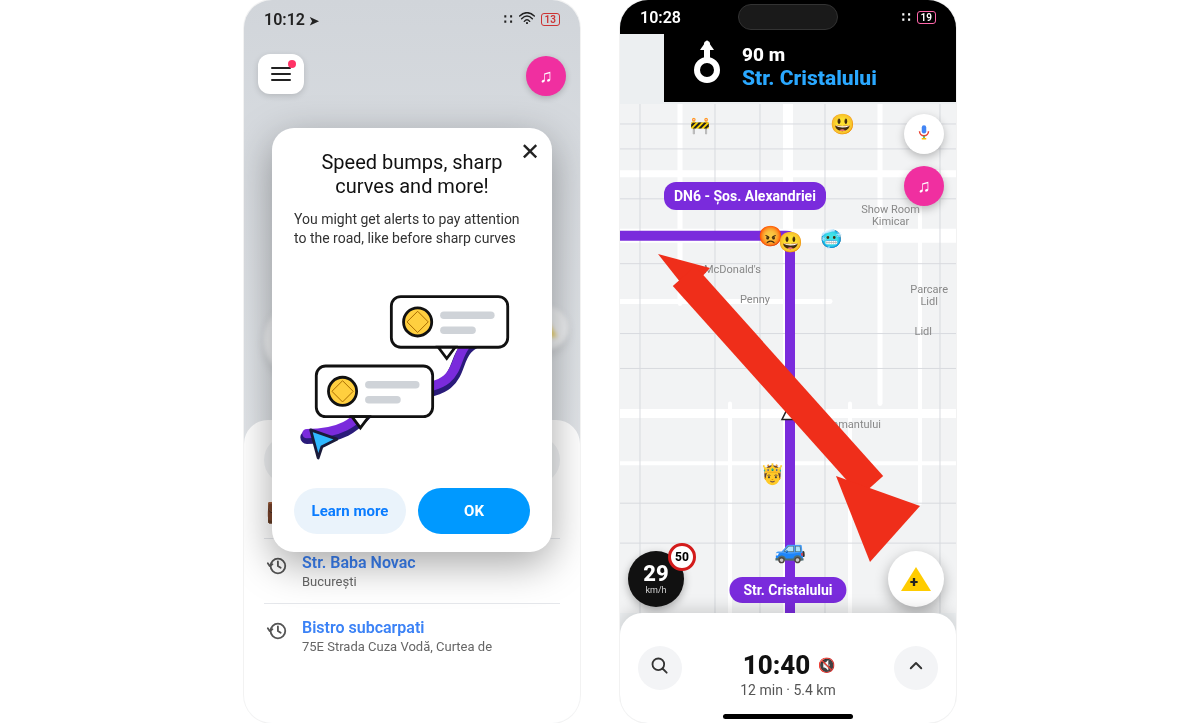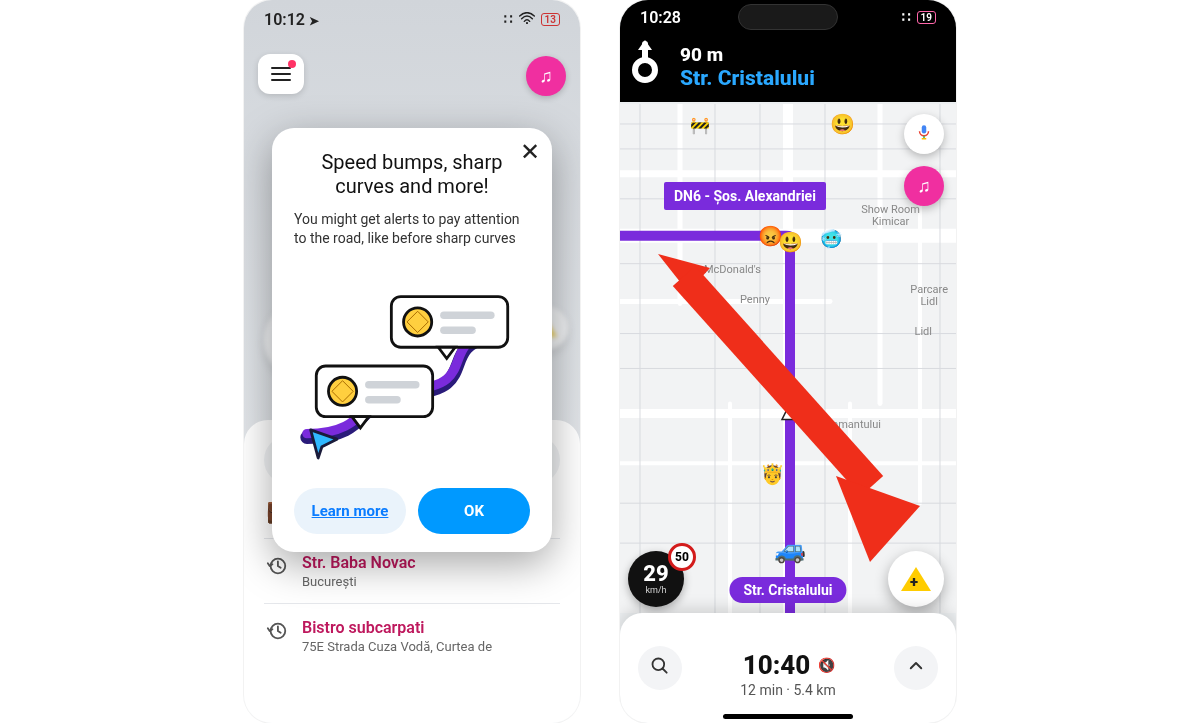--- a/index.html
+++ b/index.html
@@ -49,57 +49,57 @@
   .tri{width:0;height:0;border-left:11px solid transparent;border-right:11px solid transparent;border-bottom:18px solid #ffcc00;filter:drop-shadow(0 0 0.5px #a86b00);}
   .left .list {
     position:absolute; left:0; right:0; bottom:0; top:420px;
     background:#fff; border-top-left-radius:24px;border-top-right-radius:24px;
     padding:16px 20px 0; color:#555;
   }
   .left .list .search{height:48px;border-radius:24px;background:#f1f3f5;margin-bottom:10px;}
   .left .case{font-size:26px;margin:6px 0 14px 2px;}
   .left .row{display:flex;gap:14px;padding:14px 2px;border-top:1px solid #e5e7eb;}
   .left .row .ic{width:22px;height:22px;flex:0 0 22px;margin-top:2px;}
-  .left .row .tx .t{color:#be185d;font-weight:600;font-size:16px;}
+  .left .row .tx .t{color:#3b82f6;font-weight:600;font-size:16px;}
   .left .row .tx .s{color:#666;font-size:13px;margin-top:2px;}
   
   .dialog{
     position:absolute; left:28px; right:28px; top:128px;
     background:#fff; border-radius:22px;
     box-shadow:0 12px 40px rgba(0,0,0,.35);
     padding:22px 22px 18px; z-index:5;
   }
   .dialog .close{position:absolute;top:10px;right:12px;font-size:24px;color:#222;cursor:pointer;}
   .dialog h2{font-size:20px;font-weight:400;text-align:center;line-height:1.2;margin-bottom:12px;}
   .dialog p{font-size:14px;color:#333;text-align:left;line-height:1.35;margin-bottom:18px;}
   .illu{height:200px;position:relative;margin:0 -4px 22px;}
   .illu svg{width:100%;height:100%;}
   .dbtns{display:flex;gap:12px;}
   .btn{flex:1;height:46px;border-radius:23px;display:flex;align-items:center;justify-content:center;font-weight:700;font-size:15px;}
-  .btn.secondary{background:#eaf3fb;color:#0a7cff;text-decoration:underline;}
+  .btn.secondary{background:#eaf3fb;color:#0a7cff;}
   .btn.primary{background:#0099ff;color:#fff;}
 
   
   .phone.right { background:#eceff1; }
   .right .statusbar{height:34px;display:flex;align-items:center;justify-content:space-between;padding:0 20px;background:#000;color:#fff;font-weight:600;font-size:16px;}
   .right .notch{position:absolute;top:4px;left:50%;transform:translateX(-50%);width:100px;height:26px;background:#1a1a1a;border-radius:14px;border:1px solid #333;}
-  .navbar{background:#000;color:#fff;padding:6px 4px 10px;display:flex;align-items:center;gap:14px;}
+  .navbar{background:#000;color:#fff;padding:6px 22px 10px;display:flex;align-items:center;gap:14px;margin-left:44px;}
   .turnicon svg{width:42px;height:48px;}
   .navtxt .dist{font-size:19px;font-weight:800;color:#fff;}
   .navtxt .street{font-size:21px;font-weight:800;color:#2aa8ff;}
   .mapwrap{position:absolute;top:104px;bottom:110px;left:0;right:0;background:#f2f3f4;overflow:hidden;}
   .mapwrap svg.maplines{position:absolute;inset:0;width:100%;height:100%;}
   .fab{width:40px;height:40px;border-radius:50%;background:#fff;box-shadow:0 3px 8px rgba(0,0,0,.25);display:flex;align-items:center;justify-content:center;}
   .right .mic{position:absolute;top:10px;right:12px;}
   .right .music2{position:absolute;top:62px;right:12px;background:#f02fa0;color:#fff;font-size:18px;}
   .speed{position:absolute;left:8px;bottom:6px;width:56px;height:56px;border-radius:50%;background:#111;color:#fff;display:flex;flex-direction:column;align-items:center;justify-content:center;box-shadow:0 3px 8px rgba(0,0,0,.3);}
   .speed .v{font-size:22px;font-weight:800;line-height:1;text-align:center;}
   .speed .u{font-size:9px;opacity:.8;}
   .limit{position:absolute;left:48px;bottom:42px;width:28px;height:28px;border-radius:50%;background:#fff;border:3px solid #d31b1b;color:#000;font-size:12px;font-weight:800;display:flex;align-items:center;justify-content:center;}
-  .pill{position:absolute;background:#7a2bdc;color:#fff;font-weight:700;border-radius:2px;padding:6px 10px;font-size:14px;}
+  .pill{position:absolute;background:#7a2bdc;color:#fff;font-weight:700;border-radius:12px;padding:6px 10px;font-size:14px;}
   .routepill{bottom:10px;left:50%;transform:translateX(-50%);padding:5px 14px;border-radius:14px;}
   .destpill{top:78px;left:44px;}
   .destpill:after{content:"";position:absolute;left:22px;bottom:-7px;border:7px solid transparent;border-top-color:#7a2bdc;}
   .poi{position:absolute;font-size:11px;color:#888;text-align:center;line-height:1.1;}
   .emoji{position:absolute;font-size:20px;}
   .reportbtn{position:absolute;right:12px;bottom:6px;width:56px;height:56px;border-radius:50%;background:#fff;box-shadow:0 5px 14px rgba(0,0,0,.3);display:flex;align-items:center;justify-content:center;}
   .reportbtn .t2{border-left:15px solid transparent;border-right:15px solid transparent;border-bottom:24px solid #ffcc00;position:relative;}
   .reportbtn .t2:after{content:"+";position:absolute;left:-6px;top:6px;font-size:15px;font-weight:900;color:#222;}
   .arrow{position:absolute;z-index:6;pointer-events:none;}
   .bottombar{position:absolute;left:0;right:0;bottom:0;height:110px;background:#fff;border-top-left-radius:22px;border-top-right-radius:22px;box-shadow:0 -4px 16px rgba(0,0,0,.15);display:flex;align-items:center;justify-content:space-between;padding:0 18px;}

